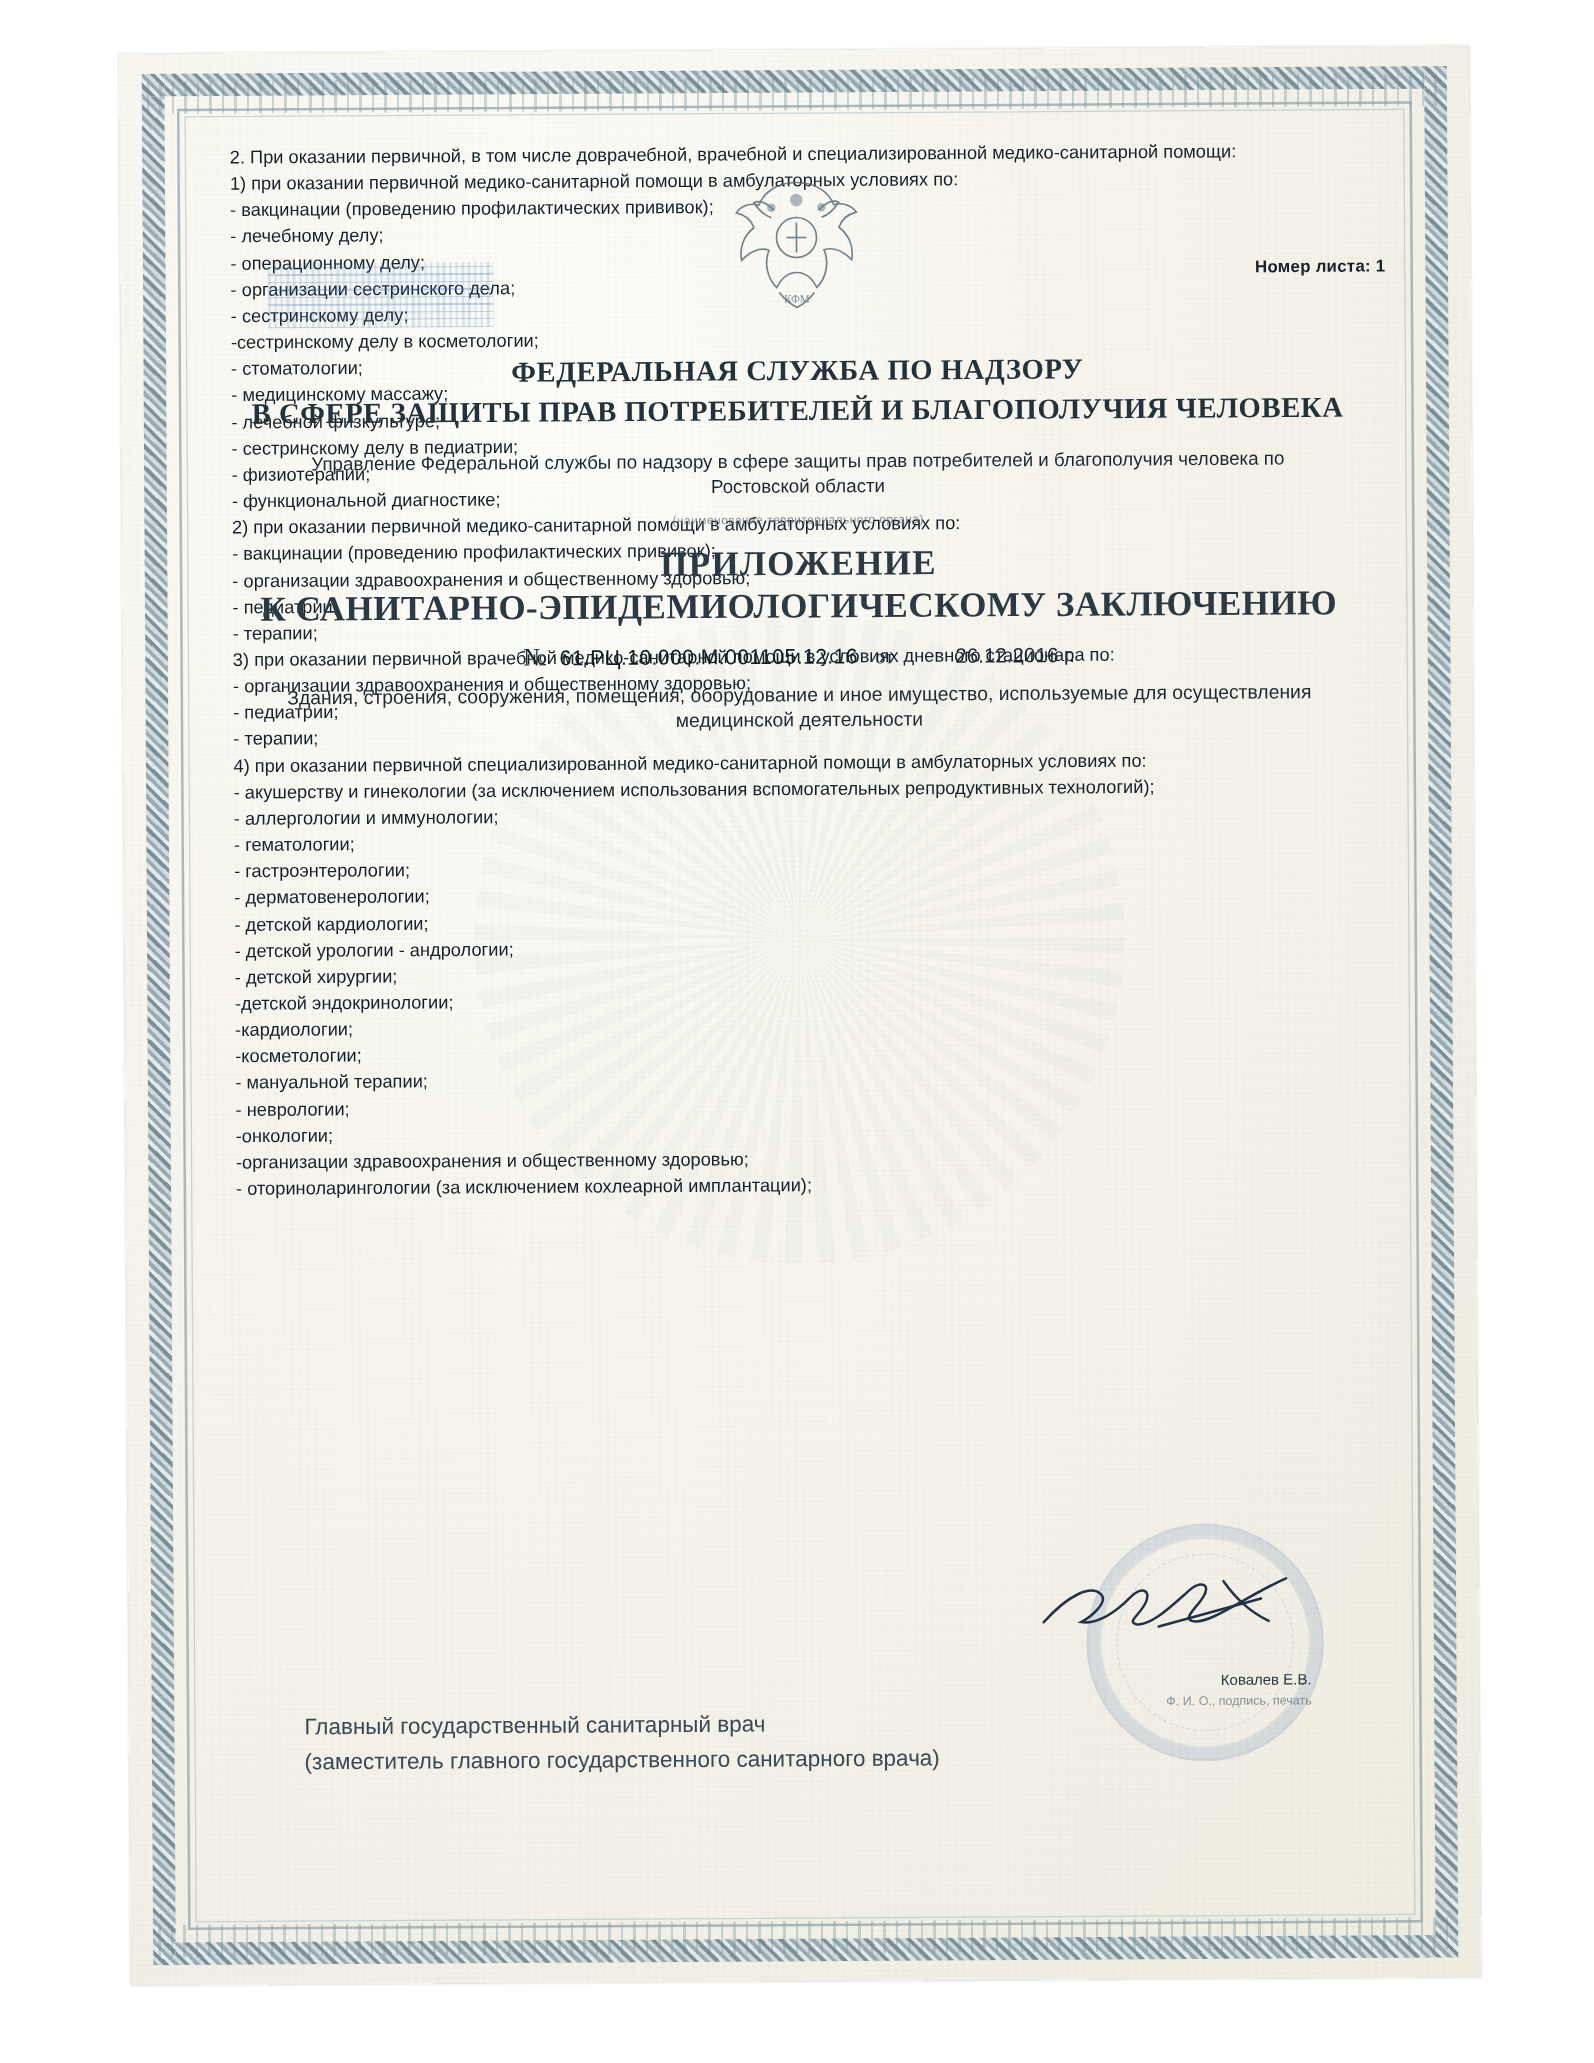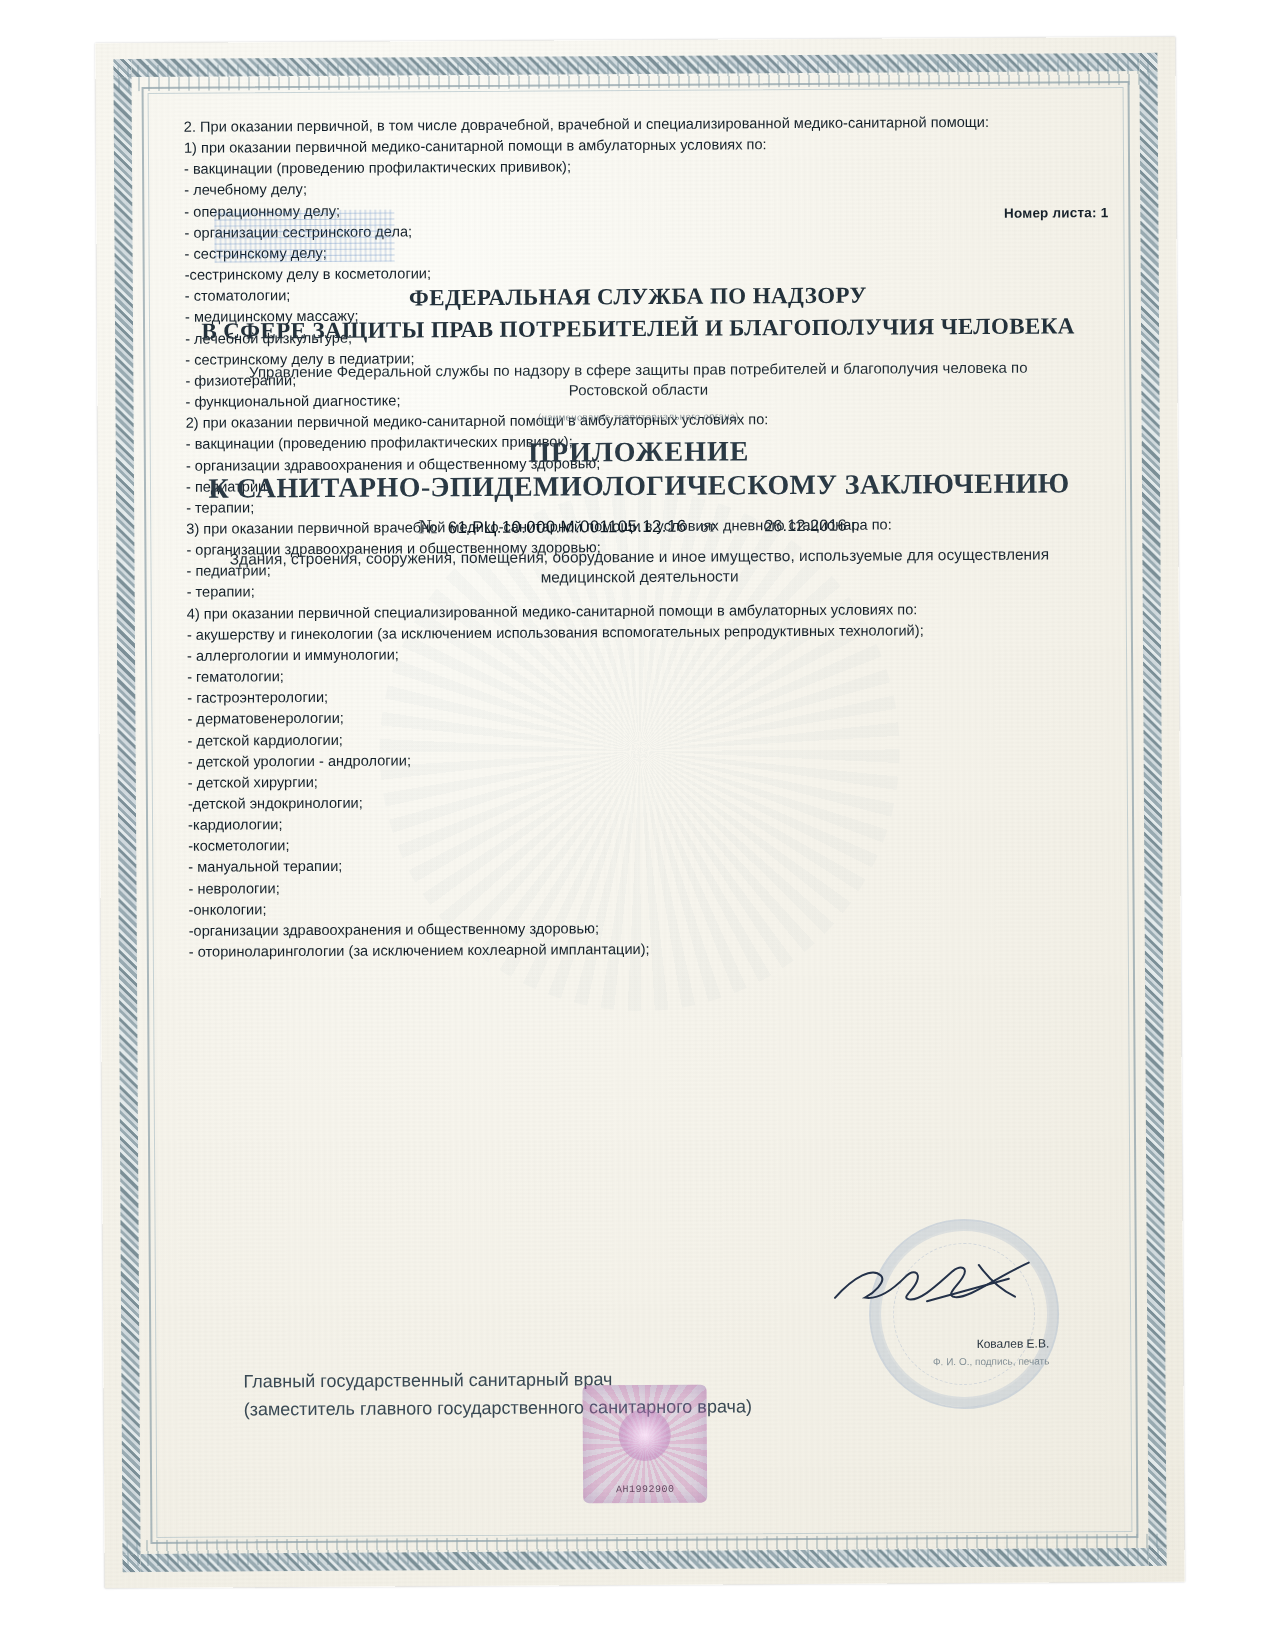--- a/index.html
+++ b/index.html
@@ -337,20 +337,42 @@
 
   <div class="border-outer"></div>
   <div class="wave-top"></div>
   <div class="wave-bottom"></div>
   <div class="border-inner"></div>
   <div class="border-inner2"></div>
   <div class="rosette"></div>
 
   <div class="content">
 
+    <div class="emblem">
+      <svg viewBox="0 0 140 118" width="140" height="118" aria-hidden="true">
+        <g fill="none" stroke="#4e6470" stroke-width="1.3" opacity="0.9">
+          <path d="M70 8 C54 8 44 16 40 26 C34 24 26 26 22 32 C30 34 34 38 36 44
+                   C28 50 24 60 26 70 C34 62 42 60 48 62 C44 72 46 84 54 92
+                   C58 84 64 80 70 80 C76 80 82 84 86 92 C94 84 96 72 92 62
+                   C98 60 106 62 114 70 C116 60 112 50 104 44 C106 38 110 34 118 32
+                   C114 26 106 24 100 26 C96 16 86 8 70 8 Z"></path>
+          <path d="M52 30 C46 24 40 22 36 24 C40 30 44 34 50 36"></path>
+          <path d="M88 30 C94 24 100 22 104 24 C100 30 96 34 90 36"></path>
+          <circle cx="70" cy="52" r="16"></circle>
+          <path d="M70 40 v24 M62 52 h16"></path>
+          <path d="M56 96 C62 104 70 108 70 108 C70 108 78 104 84 96"></path>
+        </g>
+        <g fill="#5b7380" opacity="0.55">
+          <circle cx="70" cy="22" r="5"></circle>
+          <circle cx="50" cy="28" r="3.4"></circle>
+          <circle cx="90" cy="28" r="3.4"></circle>
+        </g>
+        <text x="70" y="104" font-size="9" text-anchor="middle" fill="#4e6470" opacity=".8" font-family="Liberation Serif, serif">КФМ</text>
+      </svg>
+    </div>
 
     <div class="blue-stamp"></div>
 
     <div class="sheet-no">Номер листа: 1</div>
 
     <div class="title-block">
       <h1 class="t1">ФЕДЕРАЛЬНАЯ СЛУЖБА ПО НАДЗОРУ</h1>
       <div class="l2">В СФЕРЕ ЗАЩИТЫ ПРАВ ПОТРЕБИТЕЛЕЙ И БЛАГОПОЛУЧИЯ  ЧЕЛОВЕКА</div>
 
       <div class="org-line">Управление Федеральной службы по надзору в сфере защиты прав потребителей и благополучия человека по Ростовской области</div>
@@ -429,19 +451,15 @@
                      C132 8 140 10 134 20 C128 30 116 38 126 40 C140 42 168 20 200 6"></path>
             <path d="M98 44 C120 38 150 30 180 22"></path>
             <path d="M150 8 C160 22 170 32 186 40"></path>
           </g>
         </svg>
       </div>
       <div class="fio-line">Ковалев Е.В.</div>
       <div class="fio-hint">Ф. И. О., подпись, печать</div>
     </div>
 
-    <div class="holo">
-      <div class="hcore"></div>
-      <div class="hcode">АН1992900</div>
-    </div>
 
   </div>
 </div>
 
 </body></html>

